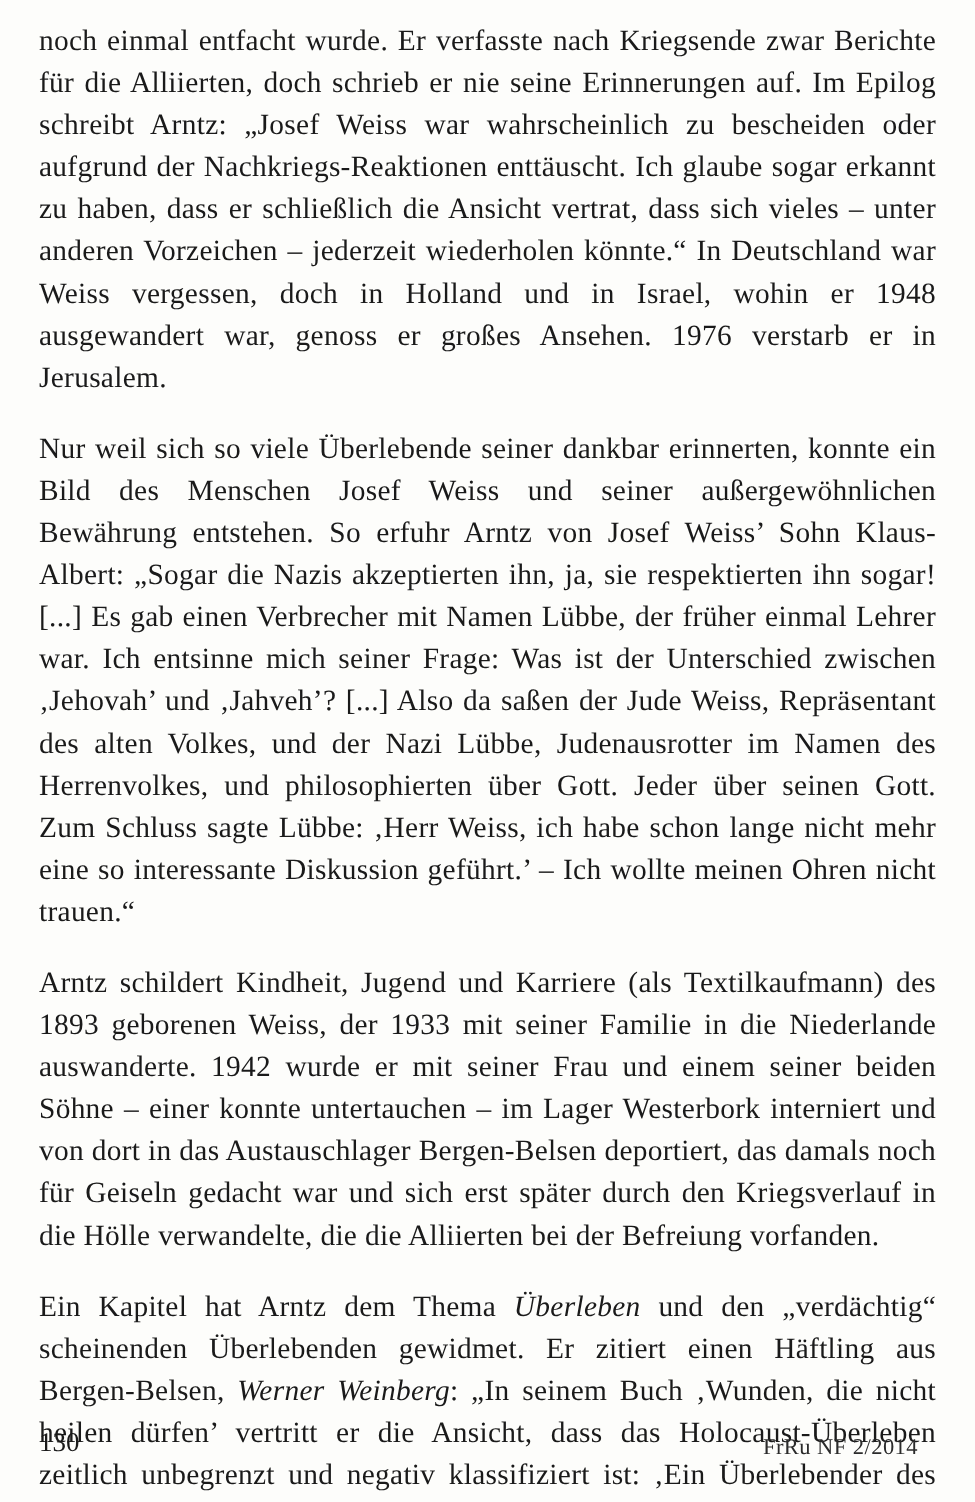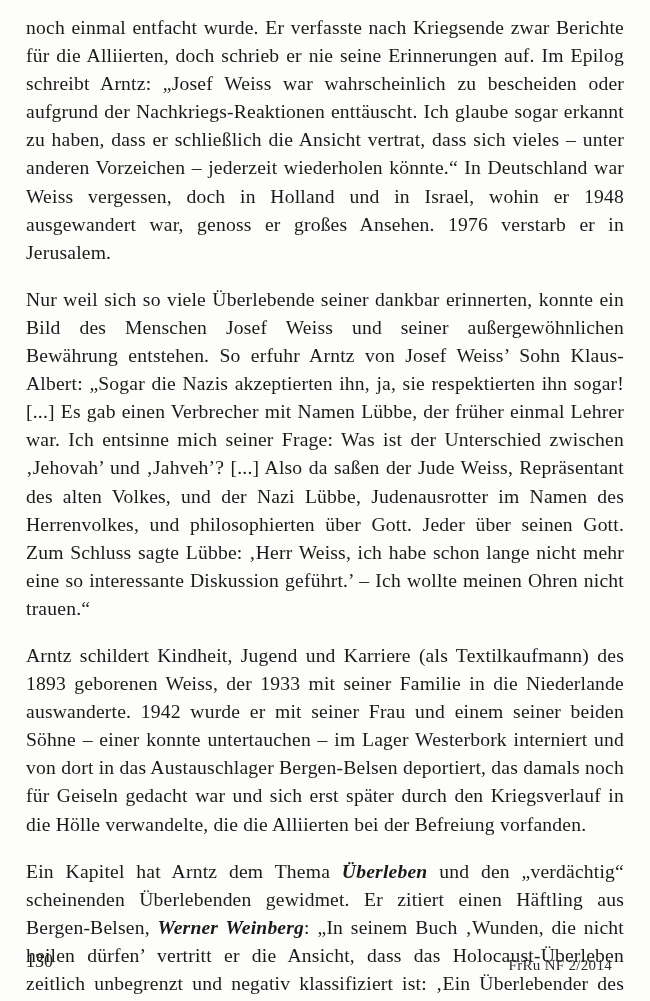--- a/index.html
+++ b/index.html
@@ -37,21 +37,20 @@
     margin: 0 0 19px 0;
     hyphens: manual;
     letter-spacing: 0.01em;
     word-spacing: 0.005em;
   }
   .para:last-of-type {
     margin-bottom: 0;
   }
   .it {
     font-style: italic;
-    font-weight: bold;
   }
   .byline {
     position: absolute;
     left: 26px;
     top: 906px;
     width: 598px;
     text-align: right;
     font-size: 19.6px;
     line-height: 28.1px;
   }

